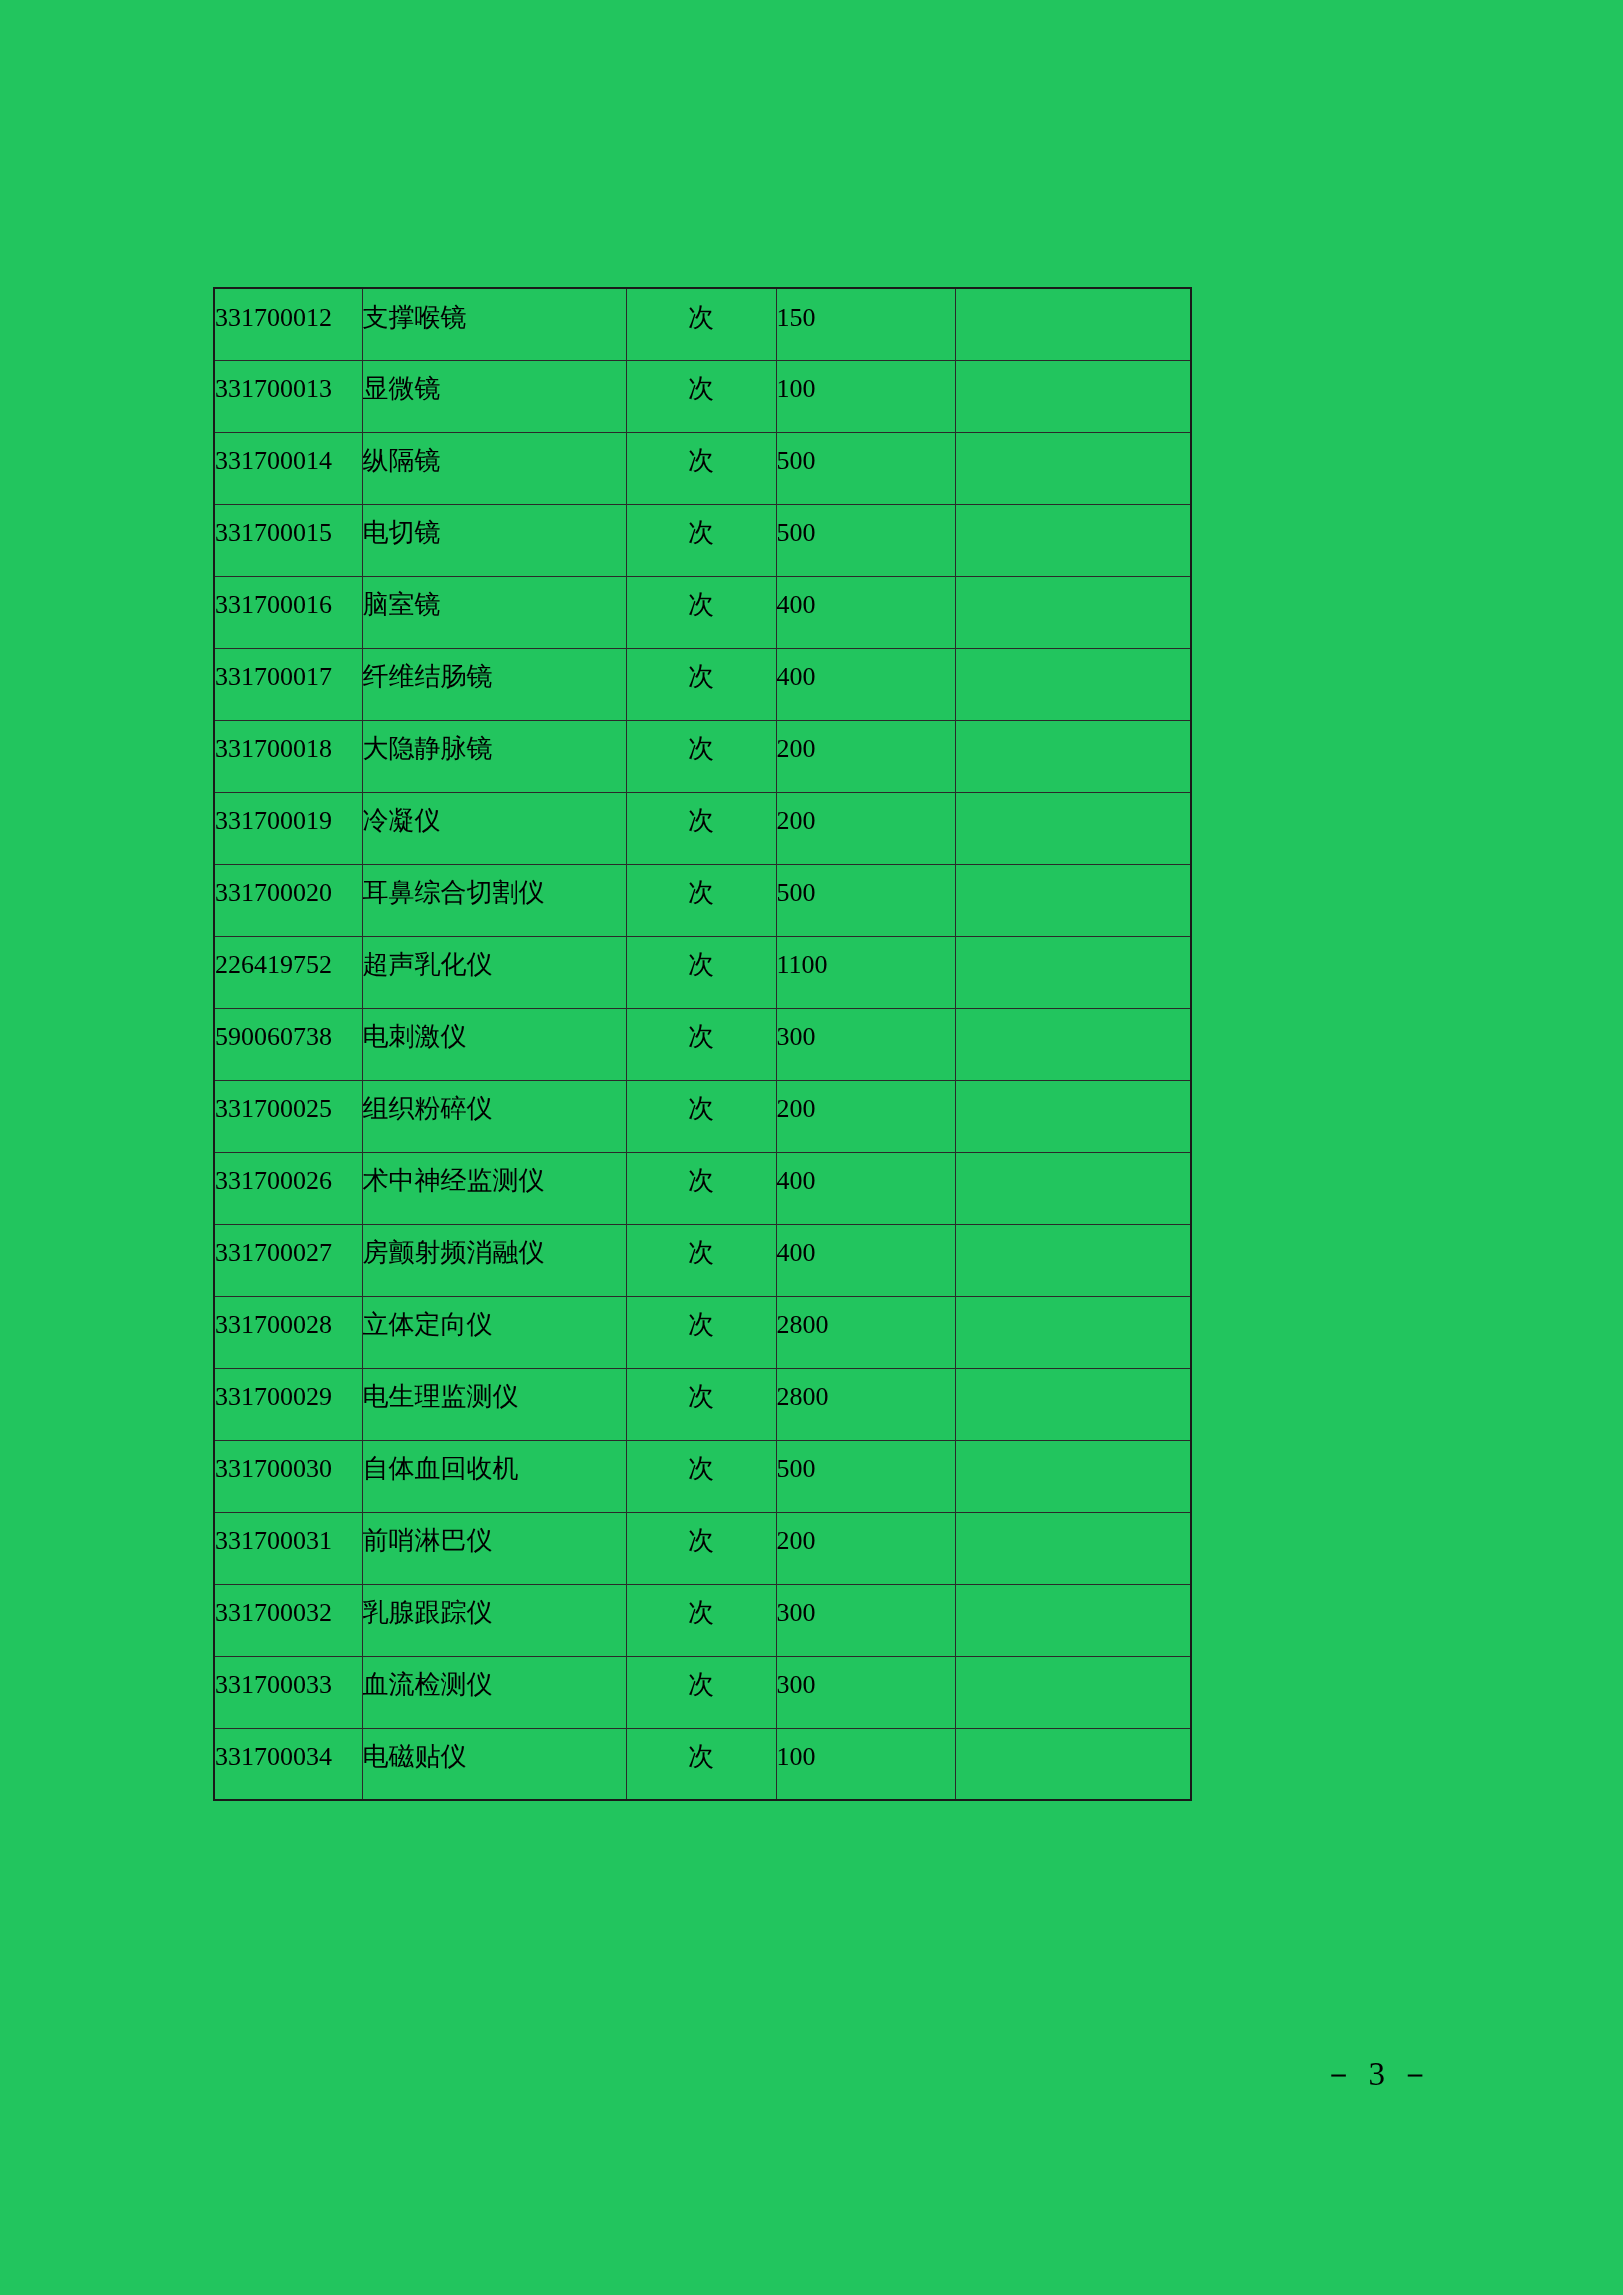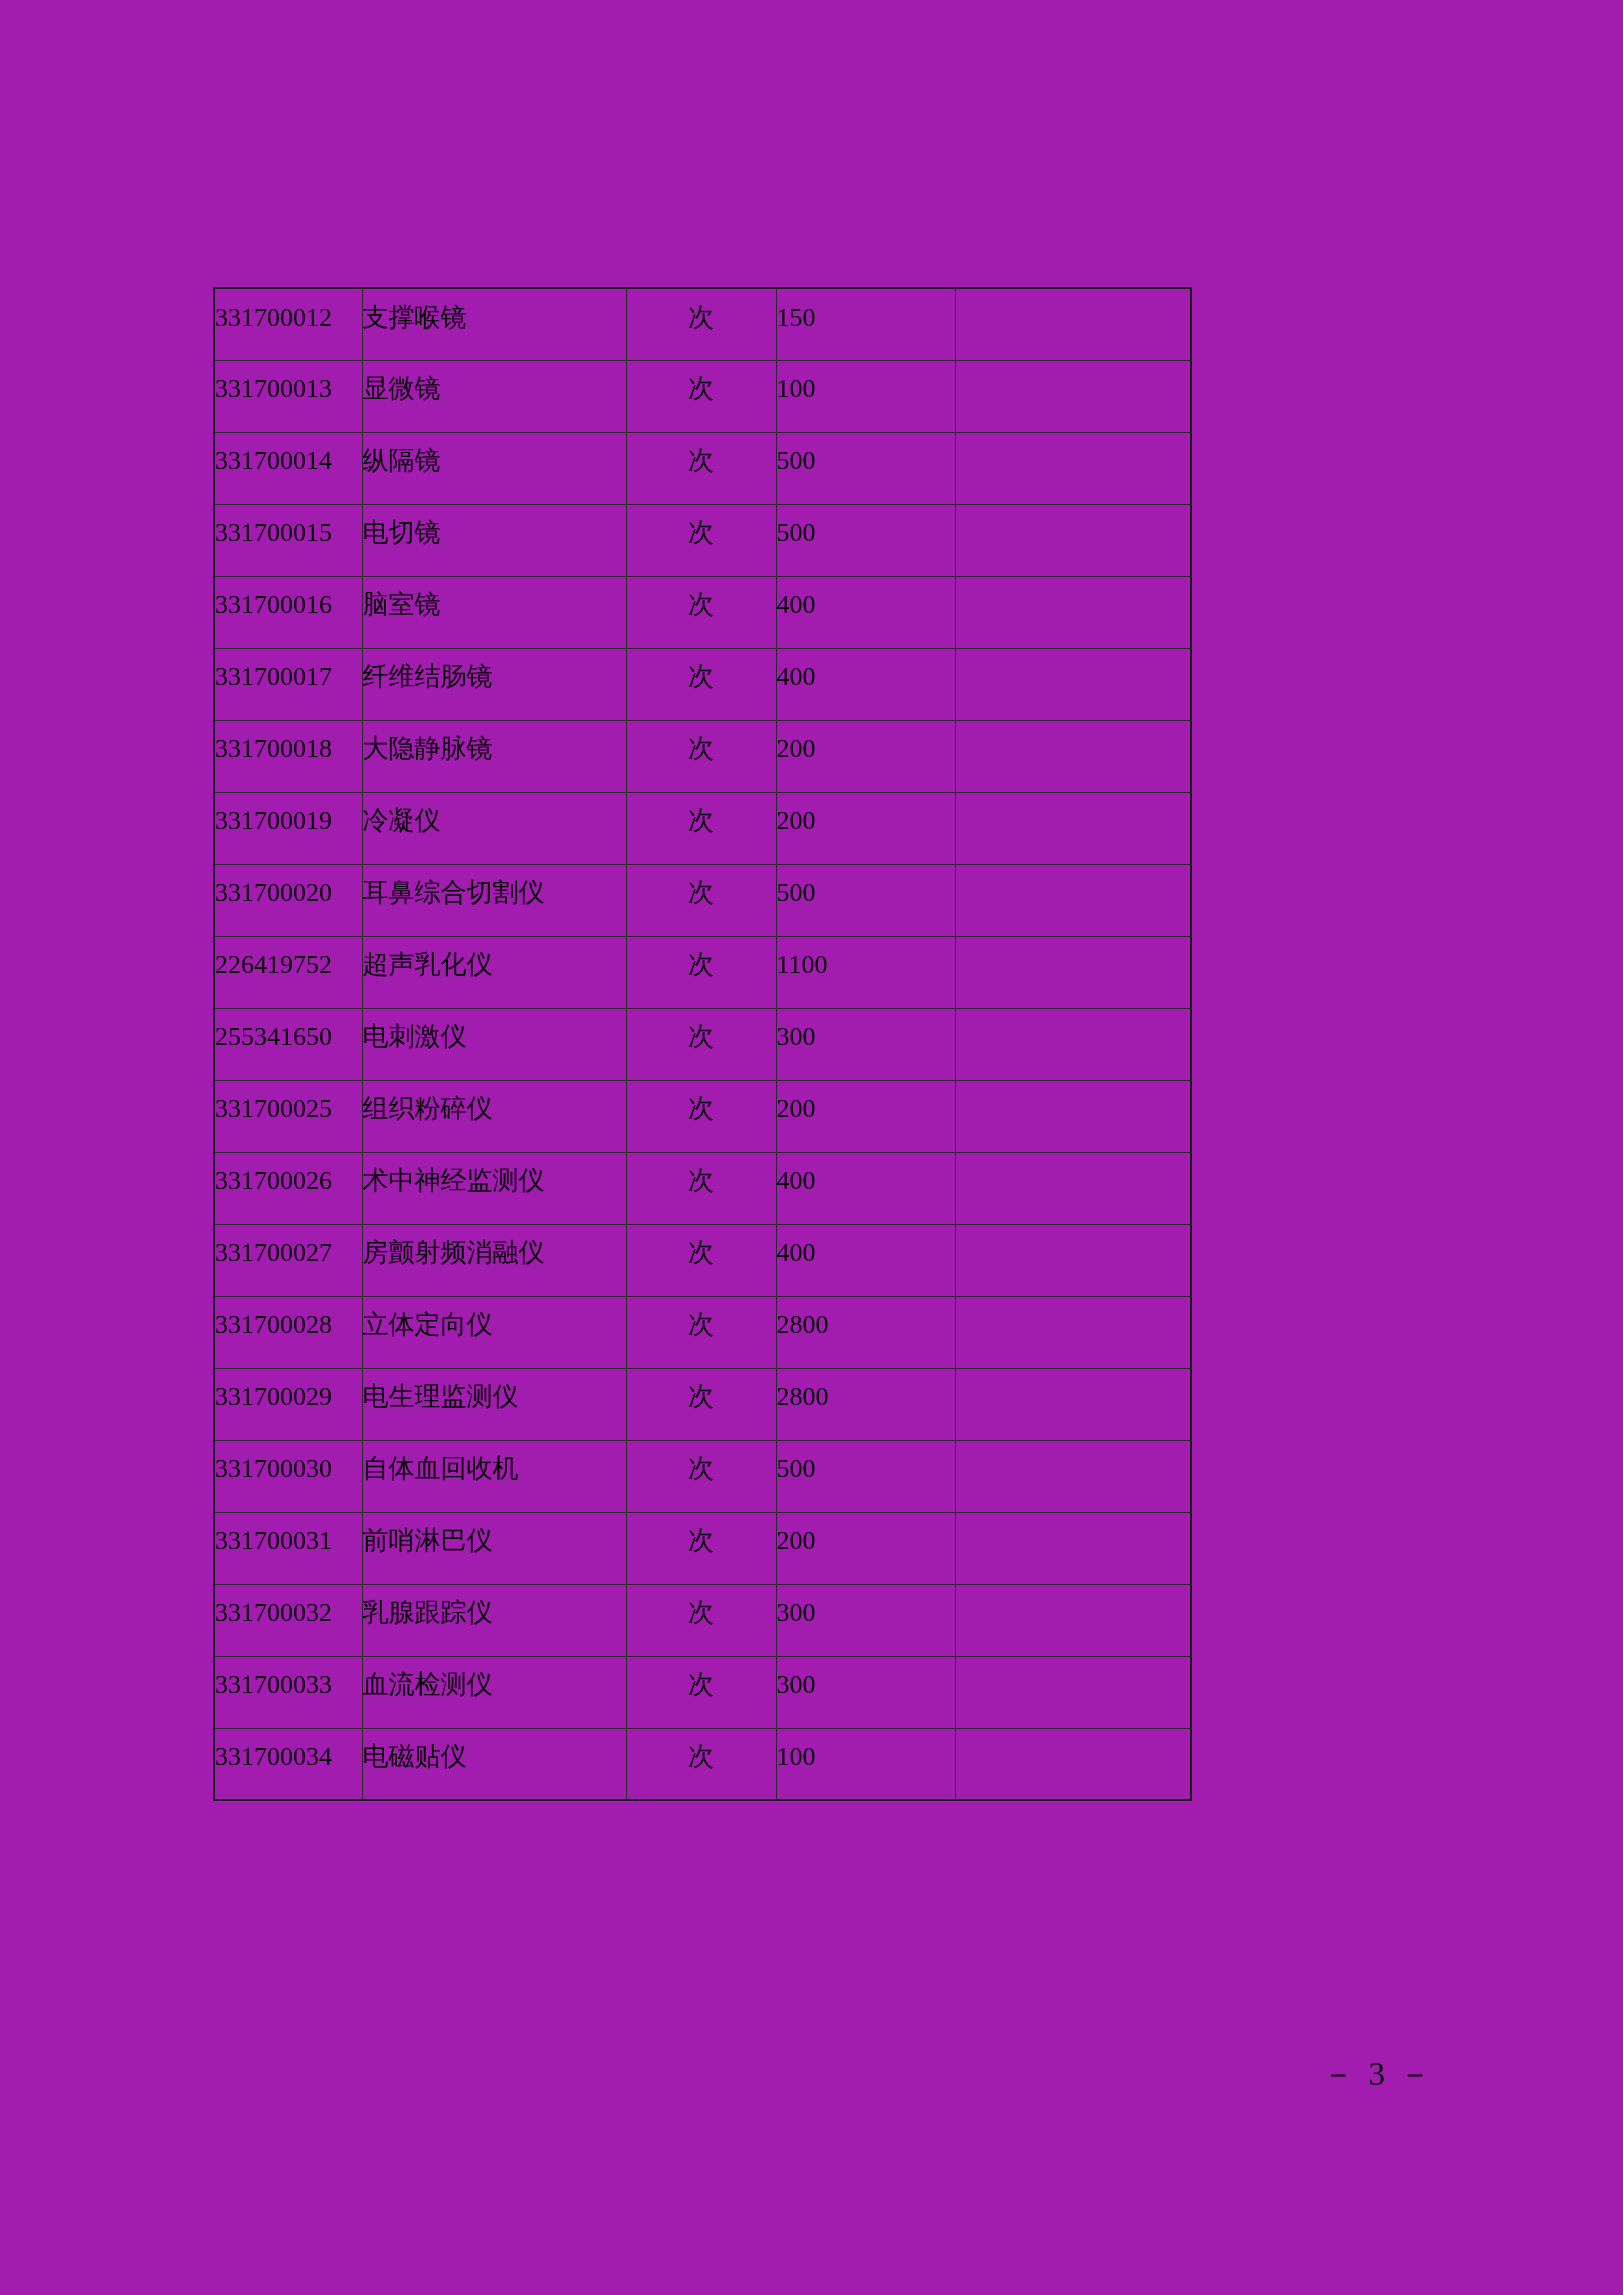--- a/index.html
+++ b/index.html
@@ -13,21 +13,21 @@
     position: relative;
     overflow: hidden;
     font-family: "Liberation Serif", "DejaVu Serif", serif;
     color: #000000;
   }
   .page {
     position: absolute;
     left: 0; top: 0;
     width: 1623px;
     height: 2295px;
-    background: #a21caf;
+    background: #22c55e;
   }
   table.fee-table {
     position: absolute;
     left: 213px;
     top: 287px;
     width: 977px;
     border-collapse: collapse;
     table-layout: fixed;
     border: 2px solid #1a1a1a;
   }
@@ -143,21 +143,21 @@
     <td class="note"></td>
   </tr>
         <tr>
     <td class="code">226419752</td>
     <td class="name">超声乳化仪</td>
     <td class="unit">次</td>
     <td class="price">1100</td>
     <td class="note"></td>
   </tr>
         <tr>
-    <td class="code">255341650</td>
+    <td class="code">590060738</td>
     <td class="name">电刺激仪</td>
     <td class="unit">次</td>
     <td class="price">300</td>
     <td class="note"></td>
   </tr>
         <tr>
     <td class="code">331700025</td>
     <td class="name">组织粉碎仪</td>
     <td class="unit">次</td>
     <td class="price">200</td>

